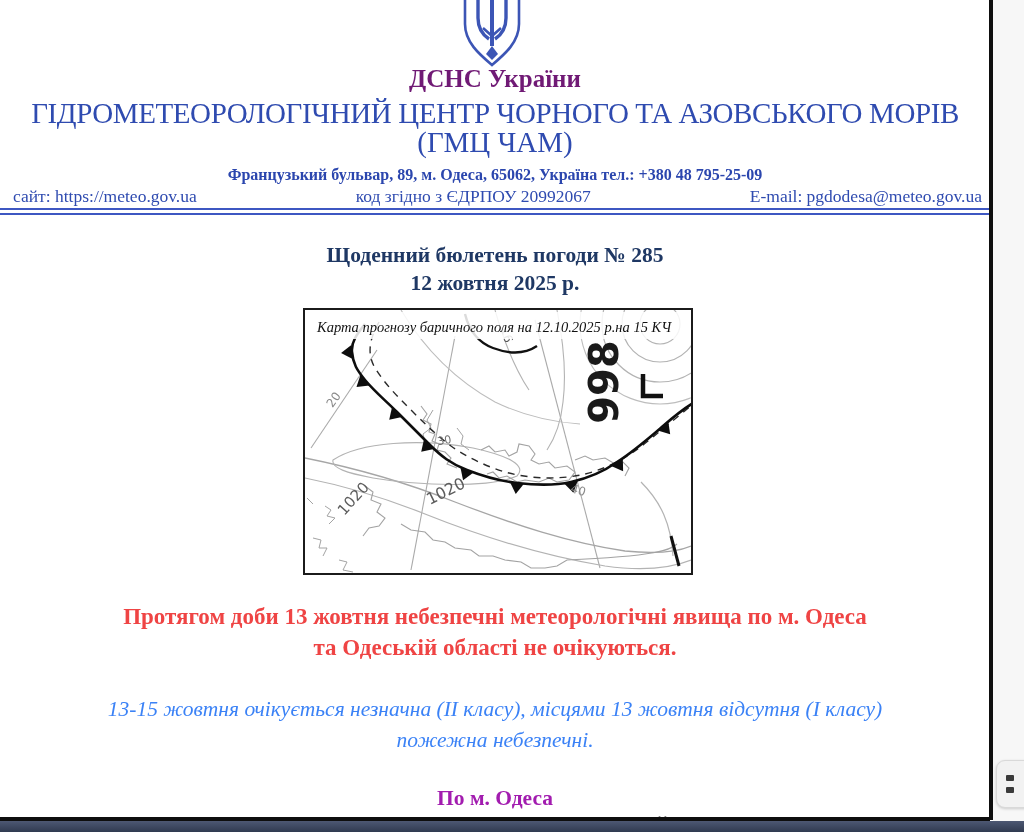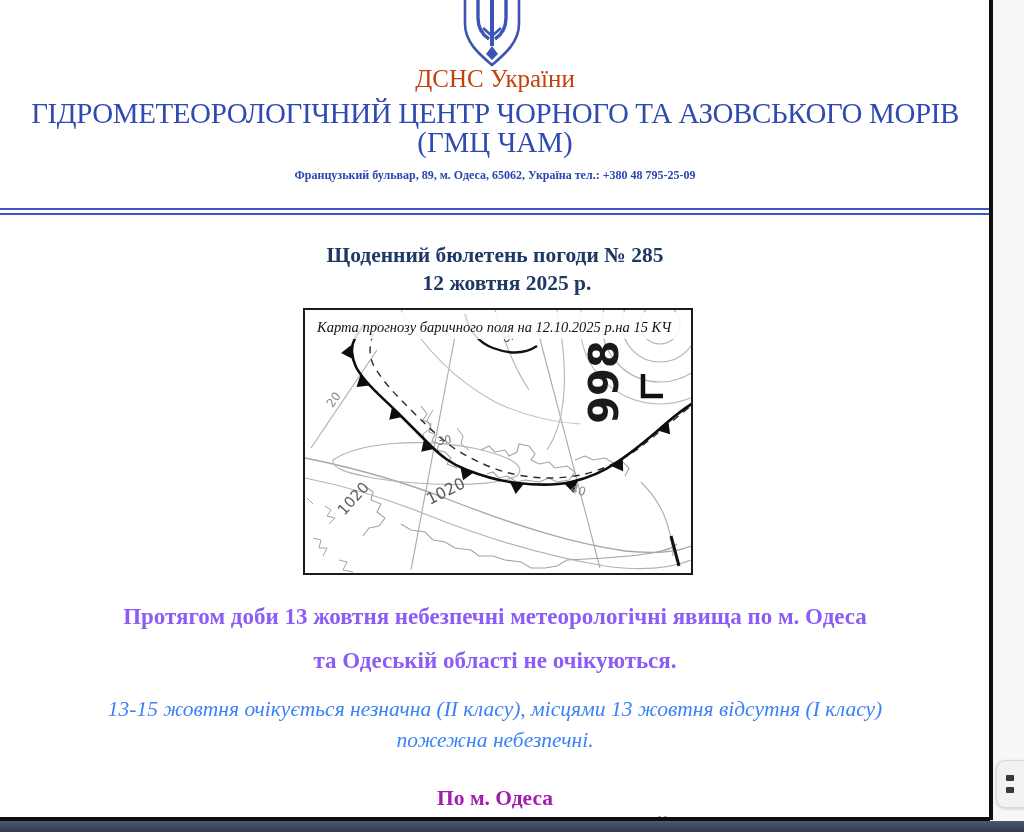--- a/index.html
+++ b/index.html
@@ -5,37 +5,37 @@
   html,body{margin:0;padding:0;}
   body{
     width:1024px;height:832px;position:relative;overflow:hidden;
     background:#ffffff;font-family:"Liberation Serif", serif;
   }
   .doc{position:absolute;left:0;top:0;width:990px;height:832px;background:#ffffff;overflow:hidden;}
   .centered{position:absolute;left:0;width:990px;text-align:center;white-space:nowrap;}
 
   .emblem-wrap{position:absolute;left:459px;top:-12px;width:66px;height:80px;}
 
-  .org-name{top:64px;font-size:25px;font-weight:normal;color:#c2410c;line-height:30px;}
+  .org-name{top:64px;font-size:25px;font-weight:bold;color:#701a75;line-height:30px;}
   .org-full{top:98px;font-size:29px;color:#2f4bb0;line-height:30px;letter-spacing:-0.4px;}
   .org-abbr{top:127px;font-size:29px;color:#2f4bb0;line-height:30px;}
-  .address{top:163px;font-size:12px;font-weight:bold;color:#2b46ae;line-height:24px;}
+  .address{top:163px;font-size:16px;font-weight:bold;color:#2b46ae;line-height:24px;}
 
   .siterow{position:absolute;left:0;top:185px;width:990px;display:flex;justify-content:space-between;
     box-sizing:border-box;padding:0 8px 0 13px;font-size:17.5px;color:#2f4bb0;line-height:22px;}
   .rule{position:absolute;left:0;top:201px;width:990px;height:7px;border-bottom:7px double #3e57c2;}
 
   .bulletin-title{top:241px;font-size:21.5px;font-weight:bold;color:#1f3864;line-height:28px;}
-  .bulletin-date{top:269px;font-size:21.5px;font-weight:bold;color:#1f3864;line-height:28px;margin-left:12px;}
+  .bulletin-date{top:269px;font-size:21.5px;font-weight:bold;color:#1f3864;line-height:28px;}
 
   .mapbox{position:absolute;left:303px;top:308px;width:386px;height:263px;border:2px solid #1b1b1b;background:#fff;}
   .mapbox svg{display:block;}
 
-  .warn{font-size:23px;font-weight:bold;color:#8b5cf6;line-height:31px;}
-  .w1{top:601px;} .w2{top:645px;}
+  .warn{font-size:23px;font-weight:bold;color:#ef4444;line-height:31px;}
+  .w1{top:601px;} .w2{top:632px;}
   .fire-title{top:663px;font-size:22.5px;font-weight:bold;color:#7030a0;line-height:30px;}
   .fire-body{font-size:21.5px;color:#3b82f6;line-height:31px;font-style:italic;}
   .f1{top:694px;} .f2{top:725px;}
   .period{top:754px;font-size:22.5px;font-weight:bold;color:#1f3864;line-height:30px;}
   .city{top:784px;font-size:21.5px;font-weight:bold;color:#a21caf;line-height:28px;}
   .final{top:810px;font-size:21.5px;color:#000;line-height:28px;}
 
   .vline{position:absolute;left:989px;top:0;width:4px;height:820px;background:#0e0e0e;}
   .rightpanel{position:absolute;left:993px;top:0;width:31px;height:832px;background:#f7f7f7;}
   .bottom-hair{position:absolute;left:0;top:817px;width:990px;height:4px;background:#0e0e0e;}
@@ -62,20 +62,25 @@
       <path d="M33,58 L27,66 L33,72 L39,66 Z" fill="#3c55b5"></path>
       <path d="M15,4 H23 M43,4 H51 M29,4 H37" stroke="#3c55b5" stroke-width="2.4"></path>
     </svg>
   </div>
 
   <div class="centered org-name">ДСНС України</div>
   <div class="centered org-full">ГІДРОМЕТЕОРОЛОГІЧНИЙ ЦЕНТР ЧОРНОГО ТА АЗОВСЬКОГО МОРІВ</div>
   <div class="centered org-abbr">(ГМЦ ЧАМ)</div>
   <div class="centered address">Французький бульвар, 89, м. Одеса, 65062, Україна тел.: +380 48 795-25-09</div>
 
+  <div class="siterow">
+    <span>сайт: https://meteo.gov.ua</span>
+    <span>код згідно з ЄДРПОУ 20992067</span>
+    <span>E-mail: pgdodesa@meteo.gov.ua</span>
+  </div>
   <div class="rule"></div>
 
   <div class="centered bulletin-title">Щоденний бюлетень погоди № 285</div>
   <div class="centered bulletin-date">12 жовтня 2025 р.</div>
 
   <div class="mapbox">
     <svg width="386" height="263" viewBox="0 0 386 263">
       <defs>
         <marker id="coldtri" orient="auto" markerUnits="userSpaceOnUse" markerWidth="18" markerHeight="16" refX="8" refY="1">
           <path d="M1,1 L15,1 L8,12 Z" fill="#0d0d0d"></path>

